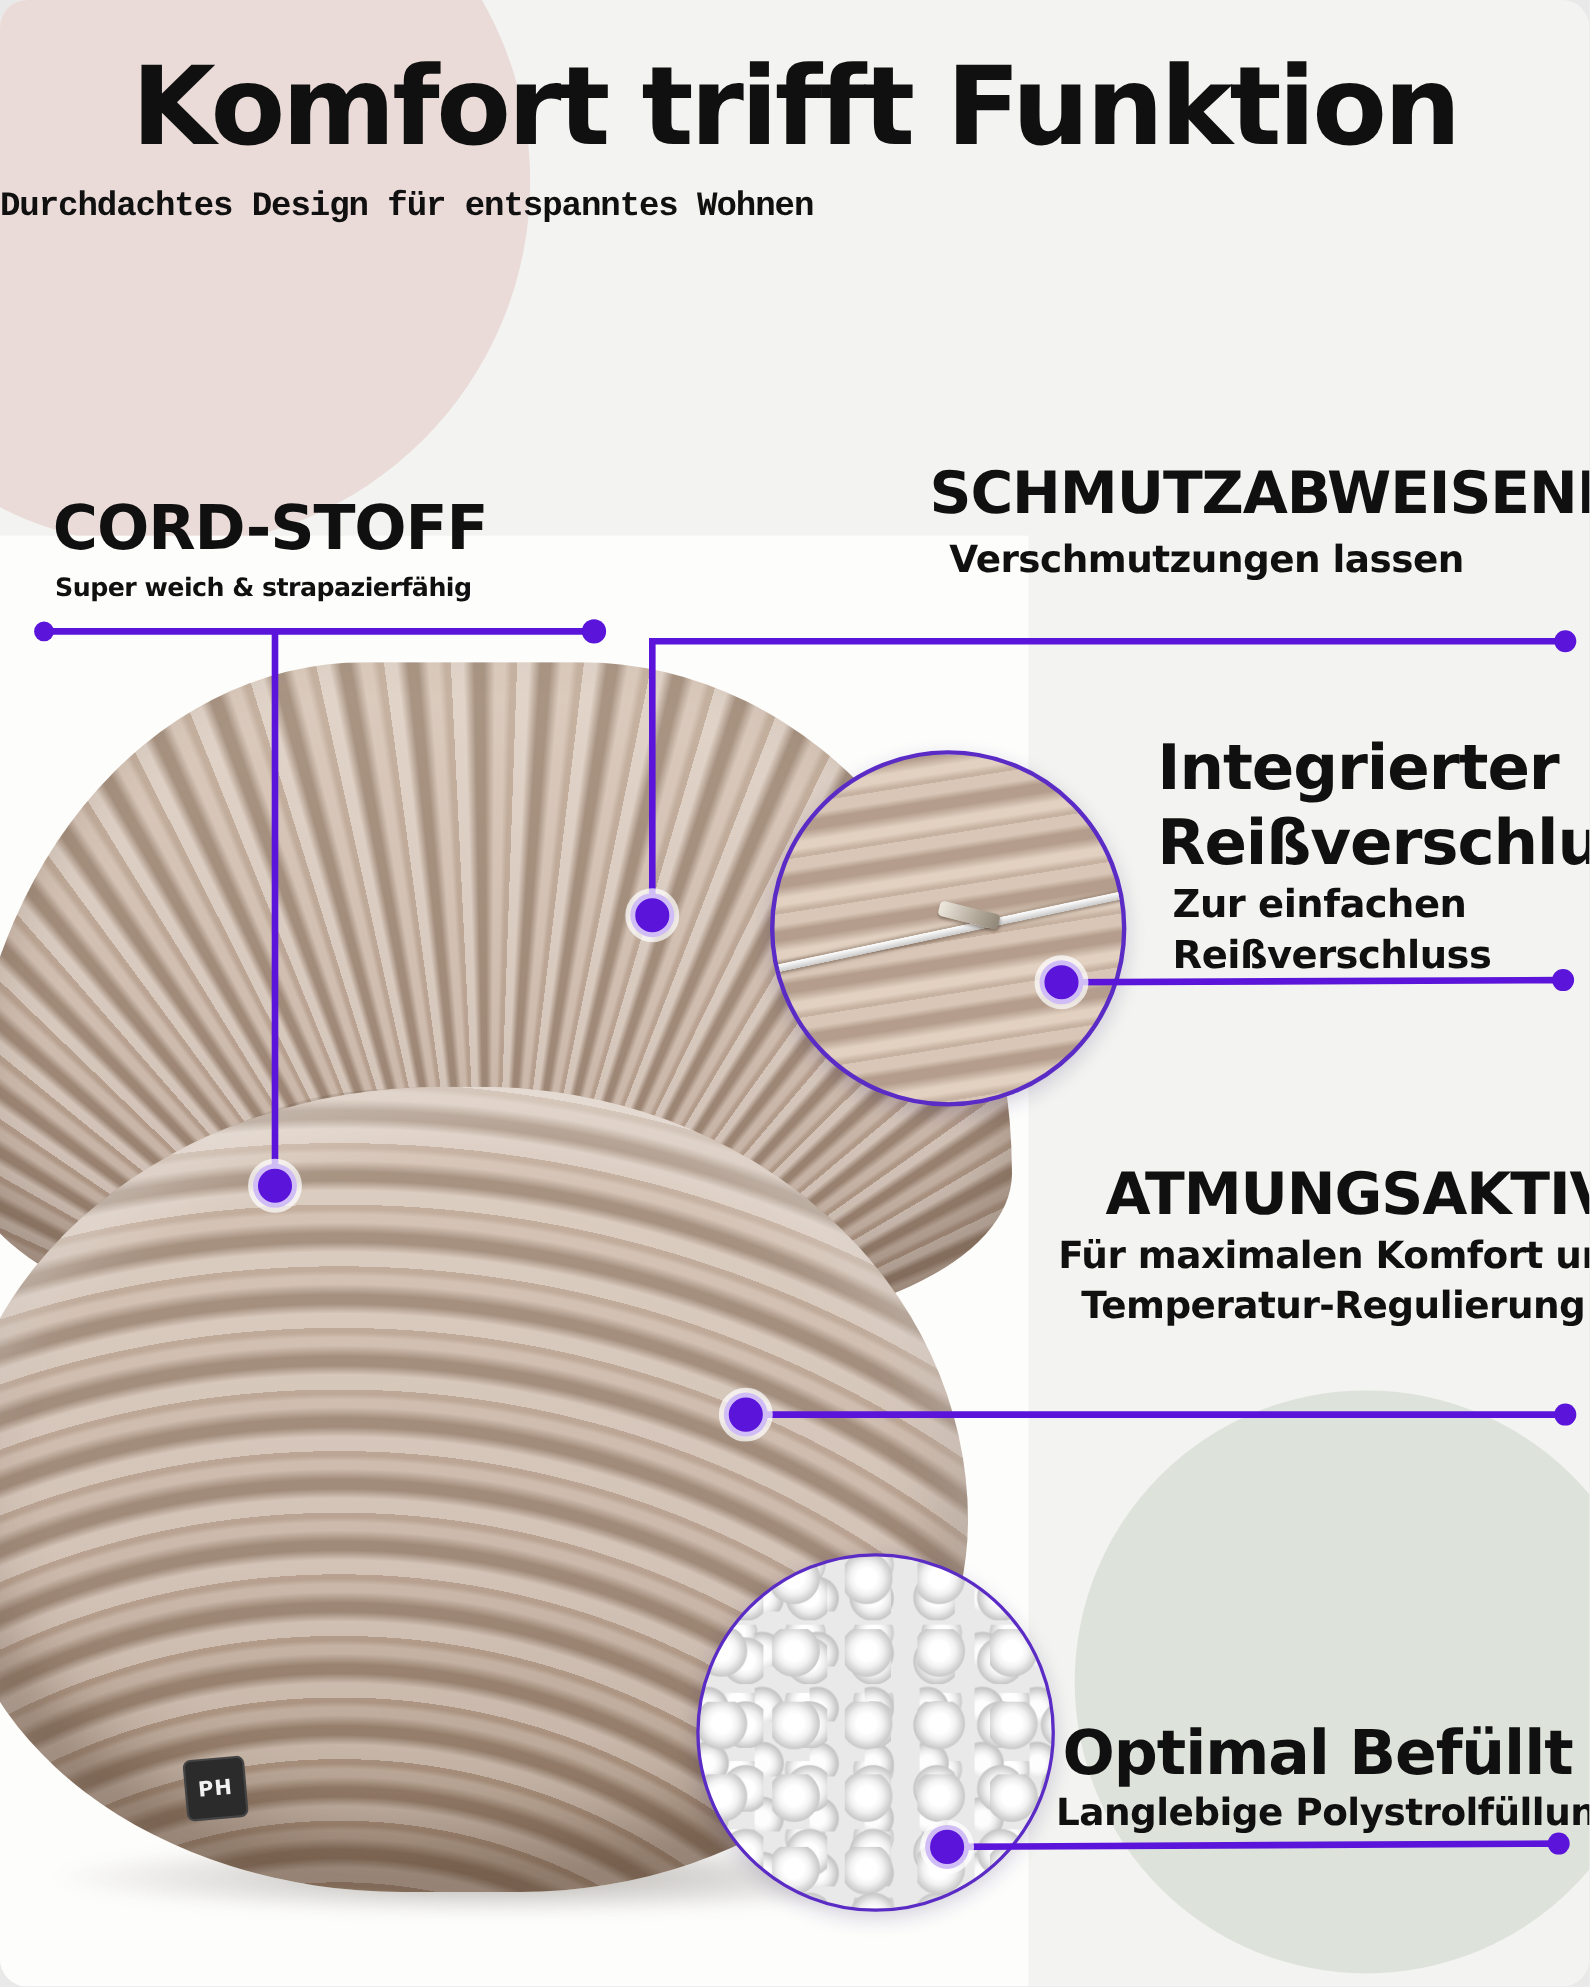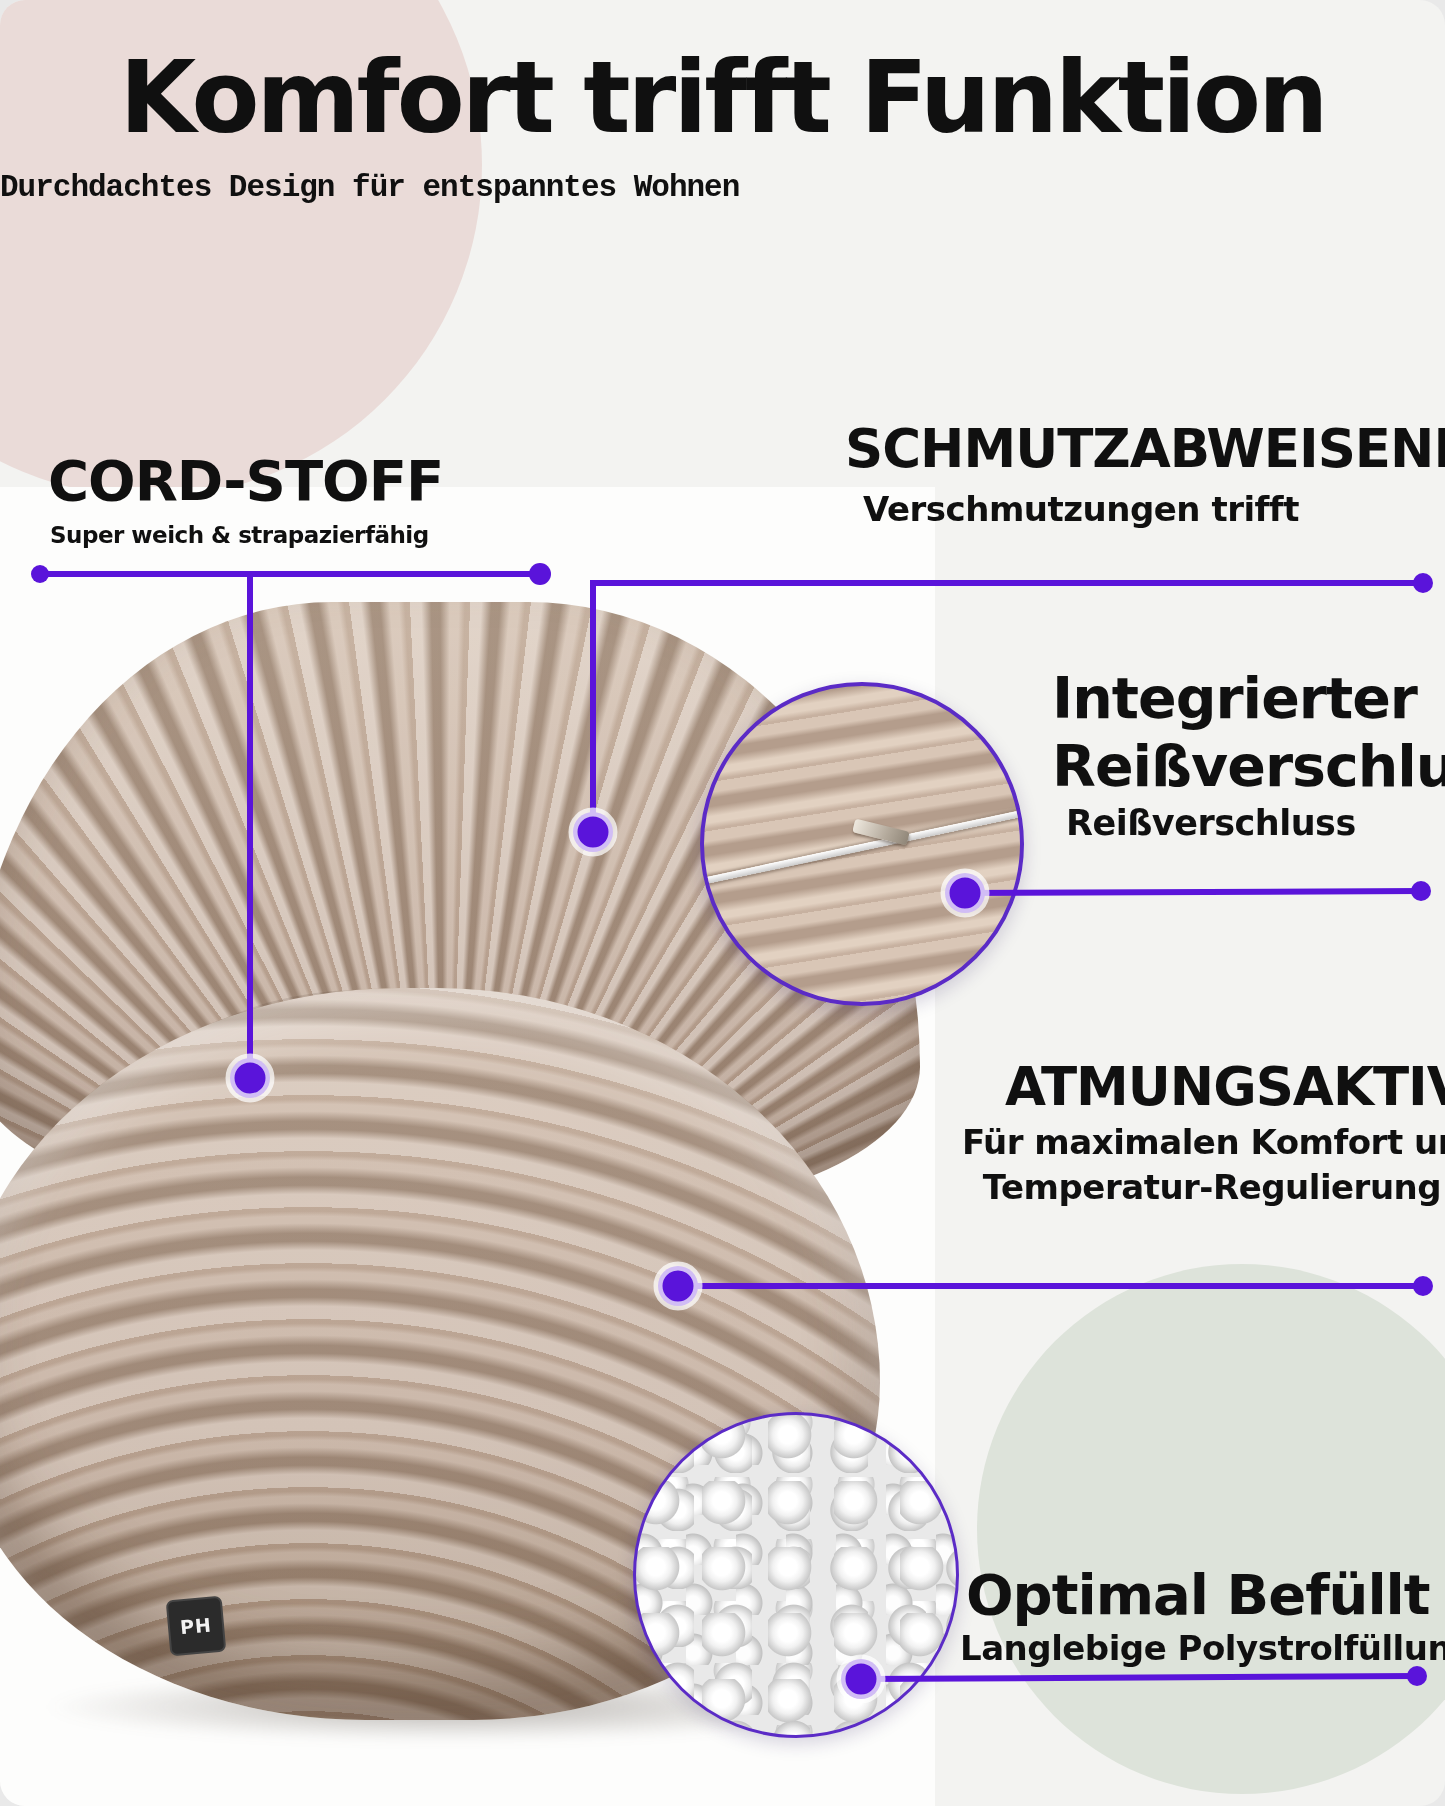--- a/index.html
+++ b/index.html
@@ -130,28 +130,29 @@
       <circle cx="678" cy="1286" r="20"></circle>
       <circle cx="861" cy="1679" r="20"></circle>
     </g>
   </svg>
 
   <div id="cord-h" class="abs feat-h">CORD-STOFF</div>
   <div id="cord-s" class="abs feat-s">Super weich &amp; strapazierfähig</div>
 
   <div id="schmutz-h" class="abs feat-h">SCHMUTZABWEISEND</div>
   <div id="schmutz-s" class="abs feat-s">
-    <div>Verschmutzungen trifft</div>
+    <div>Verschmutzungen lassen</div>
   </div>
 
   <div id="zip-h" class="abs feat-h">
     <div>Integrierter</div>
     <div>Reißverschluss</div>
   </div>
   <div id="zip-s" class="abs feat-s">
+    <div>Zur einfachen</div>
     <div>Reißverschluss</div>
   </div>
 
   <div id="atmung-h" class="abs feat-h">ATMUNGSAKTIV</div>
   <div id="atmung-s" class="abs feat-s">
     <div>Für maximalen Komfort und</div>
     <div>Temperatur-Regulierung</div>
   </div>
 
   <div id="opt-h" class="abs feat-h">Optimal Befüllt</div>

